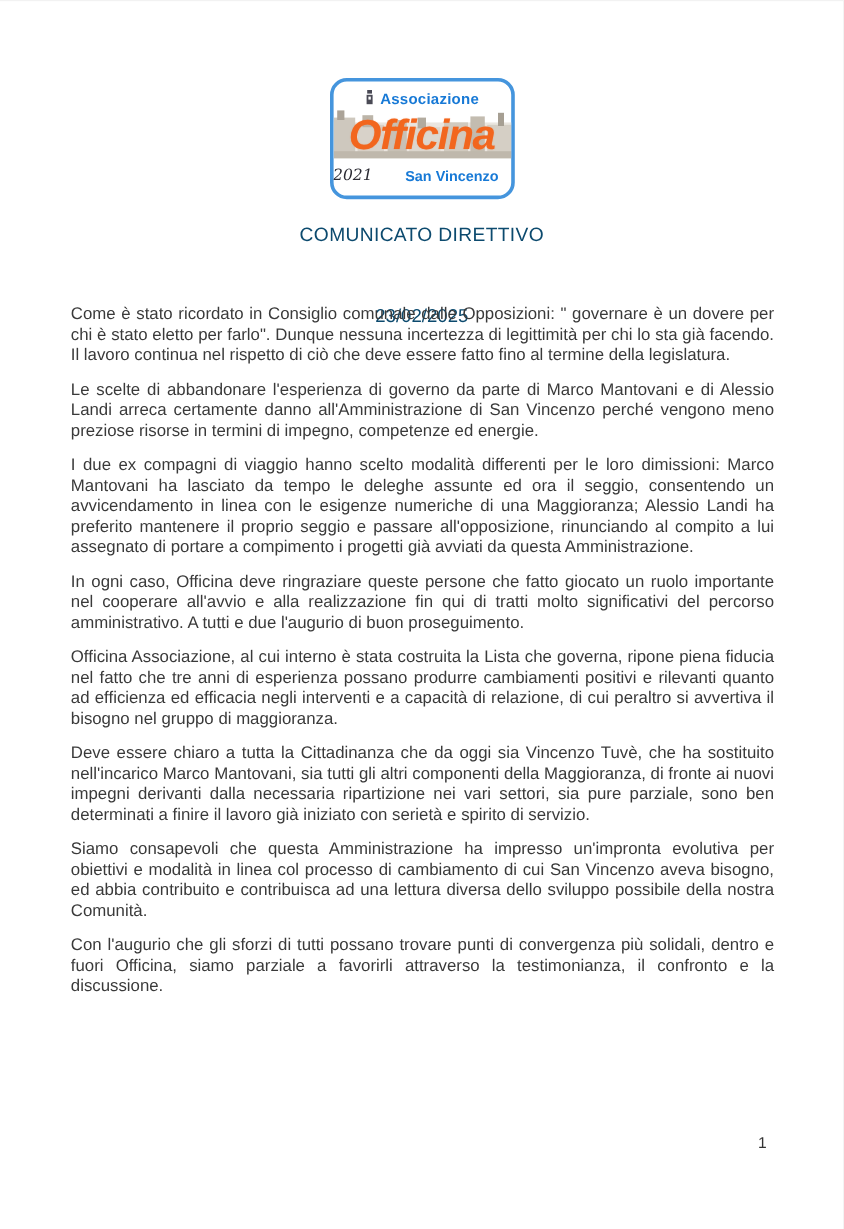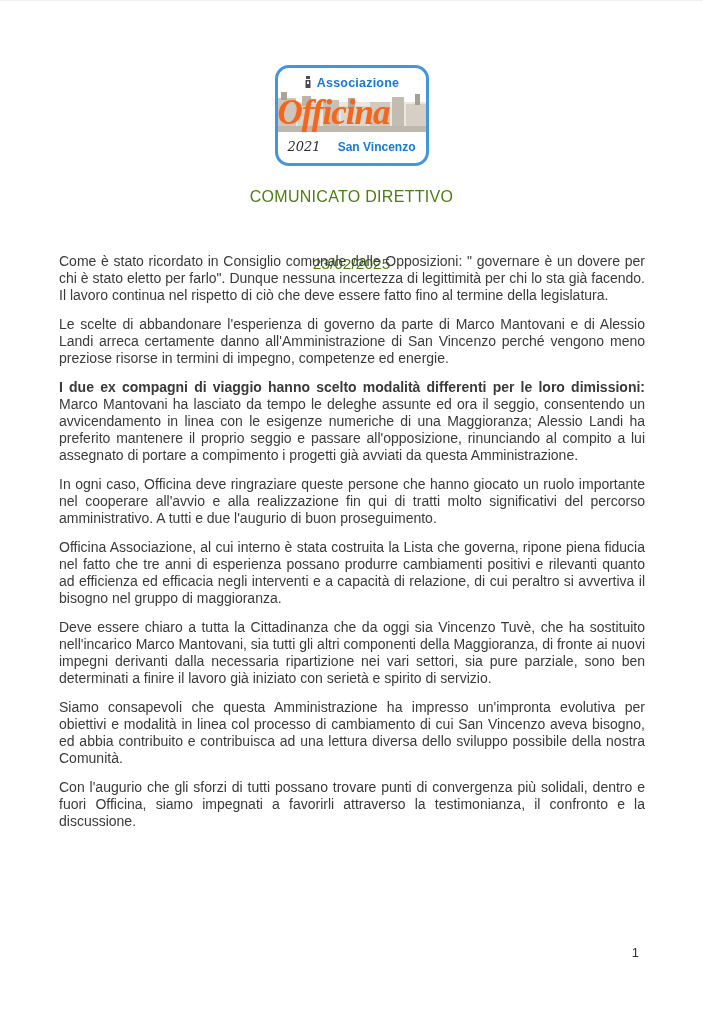--- a/index.html
+++ b/index.html
@@ -50,33 +50,34 @@
     left: 0; right: 0;
     top: 20px;
     height: 52px;
     z-index: 1;
     opacity: 0.9;
   }
   .wordmark {
     position: absolute;
     left: 0; right: 0;
     top: 26px;
+    text-align: center;
     z-index: 2;
-    font-family: Liberation Serif, serif;
+    font-family: Liberation Sans, sans-serif;
     font-style: italic;
     font-weight: bold;
     font-size: 35px;
     line-height: 38px;
     color: #f2661e;
     letter-spacing: -1px;
     text-shadow: 0 0 1px rgba(242,102,30,0.4);
   }
   .logo-bottom {
     position: absolute;
-    left: 10px; right: 10px; bottom: 9px;
+    left: 0; right: 10px; bottom: 9px;
     display: flex;
     justify-content: space-between;
     align-items: center;
     z-index: 3;
   }
   .logo-year {
     font-family: "DejaVu Serif", serif;
     font-style: italic;
     font-size: 13px;
     color: #2b2b33;
@@ -86,21 +87,21 @@
     font-weight: bold;
     color: #1779d6;
   }
 
   
   .doc-heading {
     position: absolute;
     top: 186px;
     left: 0; right: 0;
     text-align: center;
-    color: #4d7c0f;
+    color: #0c4a6e;
   }
   .doc-title {
     font-size: 16px;
     letter-spacing: 0.3px;
     line-height: 19px;
   }
   .doc-date {
     font-size: 15.5px;
     line-height: 19px;
     margin-top: 48px;
@@ -111,21 +112,21 @@
     position: absolute;
     top: 240px;
     left: 47px;
     width: 610px;
     font-size: 14px;
     line-height: 17px;
     text-align: justify;
     color: #3a3a3a;
   }
   .doc-body p { margin: 12px; }
-  .doc-body strong { font-weight: bold; }
+  .doc-body strong { font-weight: normal; }
 
   
   .page-number {
     position: absolute;
     top: 944px;
     right: 64px;
     font-size: 13px;
     color: #333333;
   }
 </style>
@@ -172,22 +173,22 @@
 
   <div class="doc-heading">
     <div class="doc-title">COMUNICATO DIRETTIVO</div>
     <div class="doc-date">23/02/2025</div>
   </div>
 
   <div class="doc-body">
     <p>Come è stato ricordato in Consiglio comunale dalle Opposizioni: " governare è un dovere per chi è stato eletto per farlo". Dunque nessuna incertezza di legittimità per chi lo sta già facendo. Il lavoro continua nel rispetto di ciò che deve essere fatto fino al termine della legislatura.</p>
     <p>Le scelte di abbandonare l'esperienza di governo da parte di Marco Mantovani e di Alessio Landi arreca certamente danno all'Amministrazione di San Vincenzo perché vengono meno preziose risorse in termini di impegno, competenze ed energie.</p>
     <p><strong>I due ex compagni di viaggio hanno scelto modalità differenti per le loro dimissioni:</strong><span> Marco Mantovani ha lasciato da tempo le deleghe assunte ed ora il seggio, consentendo un avvicendamento in linea con le esigenze numeriche di una Maggioranza; Alessio Landi ha preferito mantenere il proprio seggio e passare all'opposizione, rinunciando al compito a lui assegnato di portare a compimento i progetti già avviati da questa Amministrazione.</span></p>
-    <p>In ogni caso, Officina deve ringraziare queste persone che hanno giocato un ruolo importante nel cooperare all'avvio e alla realizzazione fin qui di tratti molto significativi del percorso amministrativo. A tutti e due l'augurio di buon proseguimento.</p>
+    <p>In ogni caso, Officina deve ringraziare queste persone che fatto giocato un ruolo importante nel cooperare all'avvio e alla realizzazione fin qui di tratti molto significativi del percorso amministrativo. A tutti e due l'augurio di buon proseguimento.</p>
     <p>Officina Associazione, al cui interno è stata costruita la Lista che governa, ripone piena fiducia nel fatto che tre anni di esperienza possano produrre cambiamenti positivi e rilevanti quanto ad efficienza ed efficacia negli interventi e a capacità di relazione, di cui peraltro si avvertiva il bisogno nel gruppo di maggioranza.</p>
     <p>Deve essere chiaro a tutta la Cittadinanza che da oggi sia Vincenzo Tuvè, che ha sostituito nell'incarico Marco Mantovani, sia tutti gli altri componenti della Maggioranza, di fronte ai nuovi impegni derivanti dalla necessaria ripartizione nei vari settori, sia pure parziale, sono ben determinati a finire il lavoro già iniziato con serietà e spirito di servizio.</p>
     <p>Siamo consapevoli che questa Amministrazione ha impresso un'impronta evolutiva per obiettivi e modalità in linea col processo di cambiamento di cui San Vincenzo aveva bisogno, ed abbia contribuito e contribuisca ad una lettura diversa dello sviluppo possibile della nostra Comunità.</p>
-    <p>Con l'augurio che gli sforzi di tutti possano trovare punti di convergenza più solidali, dentro e fuori Officina, siamo impegnati a favorirli attraverso la testimonianza, il confronto e la discussione.</p>
+    <p>Con l'augurio che gli sforzi di tutti possano trovare punti di convergenza più solidali, dentro e fuori Officina, siamo parziale a favorirli attraverso la testimonianza, il confronto e la discussione.</p>
   </div>
 
   <div class="page-number">1</div>
 
 </div>
 
 </body></html>

